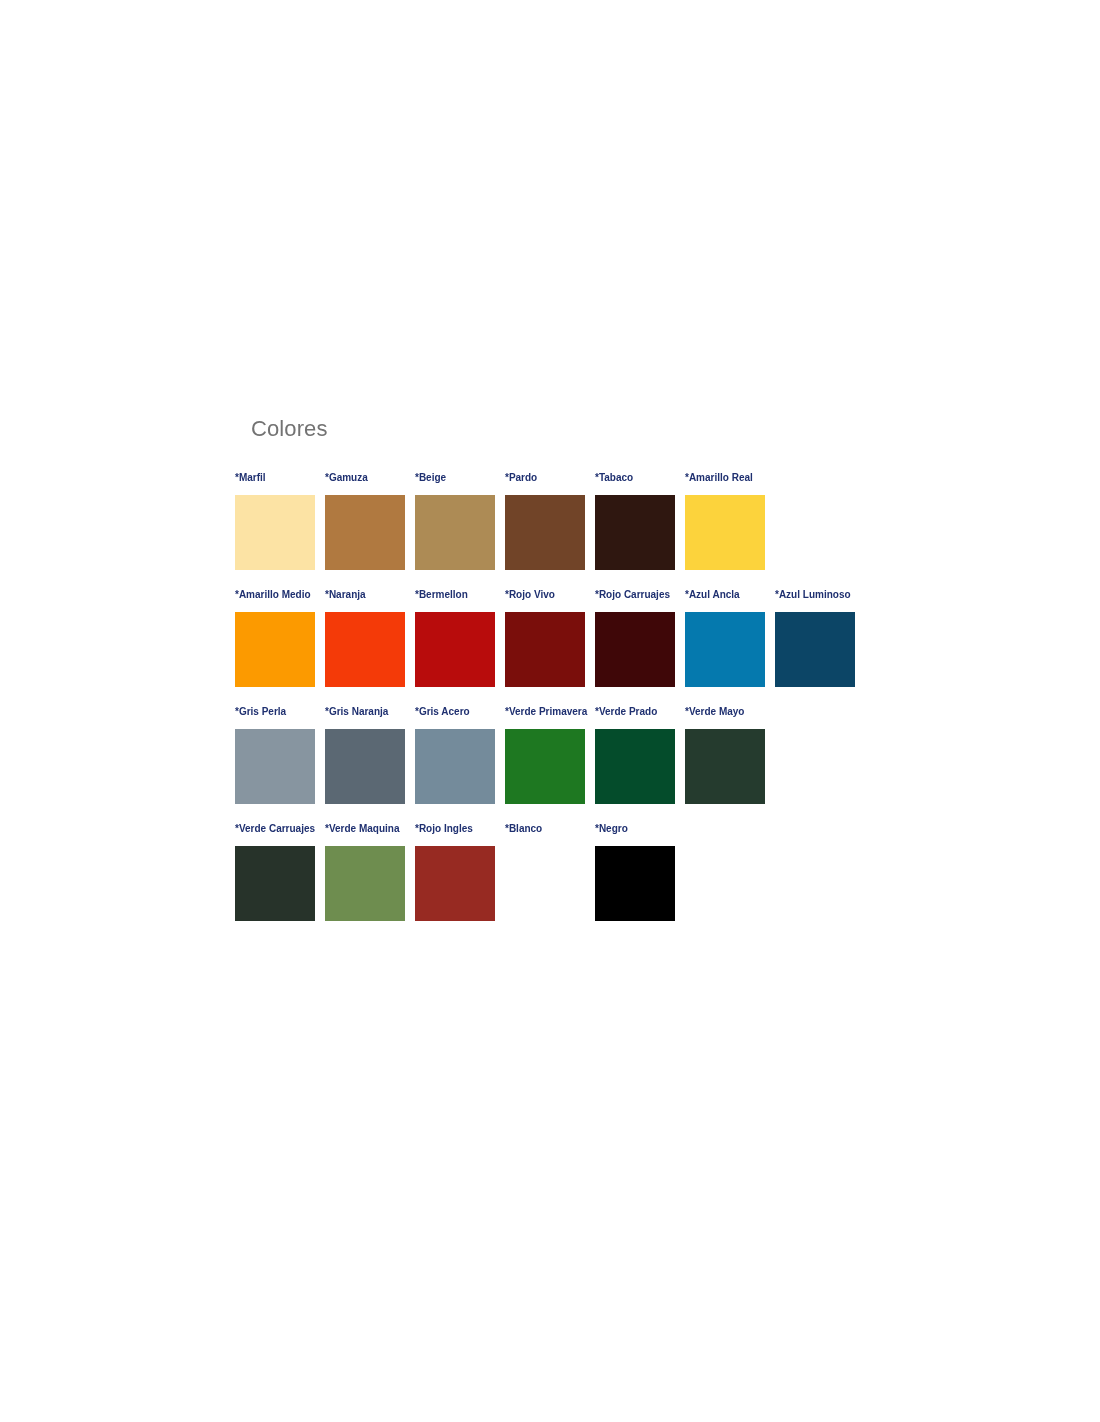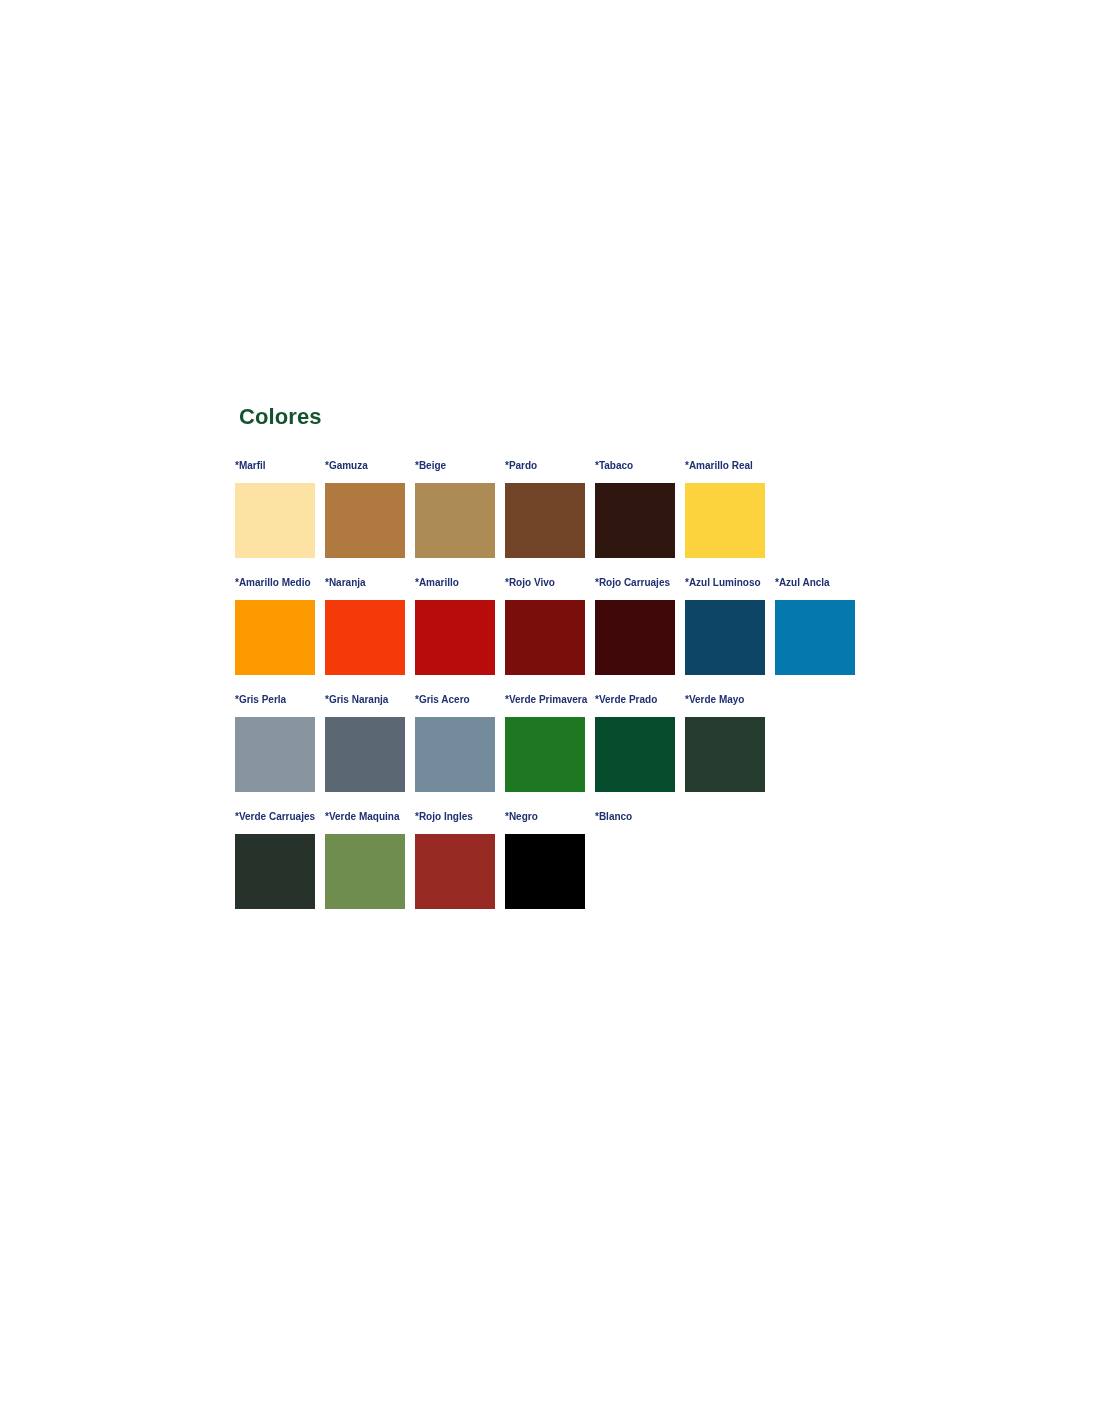--- a/index.html
+++ b/index.html
@@ -17,24 +17,24 @@
 
   #palette-page {
     position: absolute;
     left: 235px;
     top: 400px;
     width: 640px;
   }
 
   #page-title {
     font-size: 22px;
-    font-weight: bold;
-    color: #14532d;
+    font-weight: normal;
+    color: #737373;
     letter-spacing: 0.1px;
-    margin: 4px;
+    margin: 16px;
     padding: 0;
     line-height: 26px;
   }
 
   .color-grid {
     margin-top: 26px;
   }
 
   .color-row {
     display: flex;
@@ -104,38 +104,38 @@
       <div class="color-row">
         <div class="color-cell">
           <div class="color-label">*Amarillo Medio</div>
           <div class="color-swatch" style="background: rgb(252, 154, 0);"></div>
         </div>
         <div class="color-cell">
           <div class="color-label">*Naranja</div>
           <div class="color-swatch" style="background: rgb(244, 58, 8);"></div>
         </div>
         <div class="color-cell">
-          <div class="color-label">*Amarillo</div>
+          <div class="color-label">*Bermellon</div>
           <div class="color-swatch" style="background: rgb(184, 12, 12);"></div>
         </div>
         <div class="color-cell">
           <div class="color-label">*Rojo Vivo</div>
           <div class="color-swatch" style="background: rgb(122, 14, 11);"></div>
         </div>
         <div class="color-cell">
           <div class="color-label">*Rojo Carruajes</div>
           <div class="color-swatch" style="background: rgb(63, 7, 8);"></div>
         </div>
         <div class="color-cell">
+          <div class="color-label">*Azul Ancla</div>
+          <div class="color-swatch" style="background: rgb(5, 121, 174);"></div>
+        </div>
+        <div class="color-cell">
           <div class="color-label">*Azul Luminoso</div>
           <div class="color-swatch" style="background: rgb(12, 69, 102);"></div>
-        </div>
-        <div class="color-cell">
-          <div class="color-label">*Azul Ancla</div>
-          <div class="color-swatch" style="background: rgb(5, 121, 174);"></div>
         </div>
       </div>
       <div class="color-row">
         <div class="color-cell">
           <div class="color-label">*Gris Perla</div>
           <div class="color-swatch" style="background: rgb(135, 149, 160);"></div>
         </div>
         <div class="color-cell">
           <div class="color-label">*Gris Naranja</div>
           <div class="color-swatch" style="background: rgb(91, 104, 115);"></div>
@@ -164,22 +164,22 @@
         </div>
         <div class="color-cell">
           <div class="color-label">*Verde Maquina</div>
           <div class="color-swatch" style="background: rgb(110, 141, 79);"></div>
         </div>
         <div class="color-cell">
           <div class="color-label">*Rojo Ingles</div>
           <div class="color-swatch" style="background: rgb(151, 42, 34);"></div>
         </div>
         <div class="color-cell">
+          <div class="color-label">*Blanco</div>
+          <div class="color-swatch is-white" style="background: rgb(255, 255, 255);"></div>
+        </div>
+        <div class="color-cell">
           <div class="color-label">*Negro</div>
           <div class="color-swatch" style="background: rgb(0, 0, 0);"></div>
-        </div>
-        <div class="color-cell">
-          <div class="color-label">*Blanco</div>
-          <div class="color-swatch is-white" style="background: rgb(255, 255, 255);"></div>
         </div>
       </div>
     </div>
 </main>
 
 </body></html>

